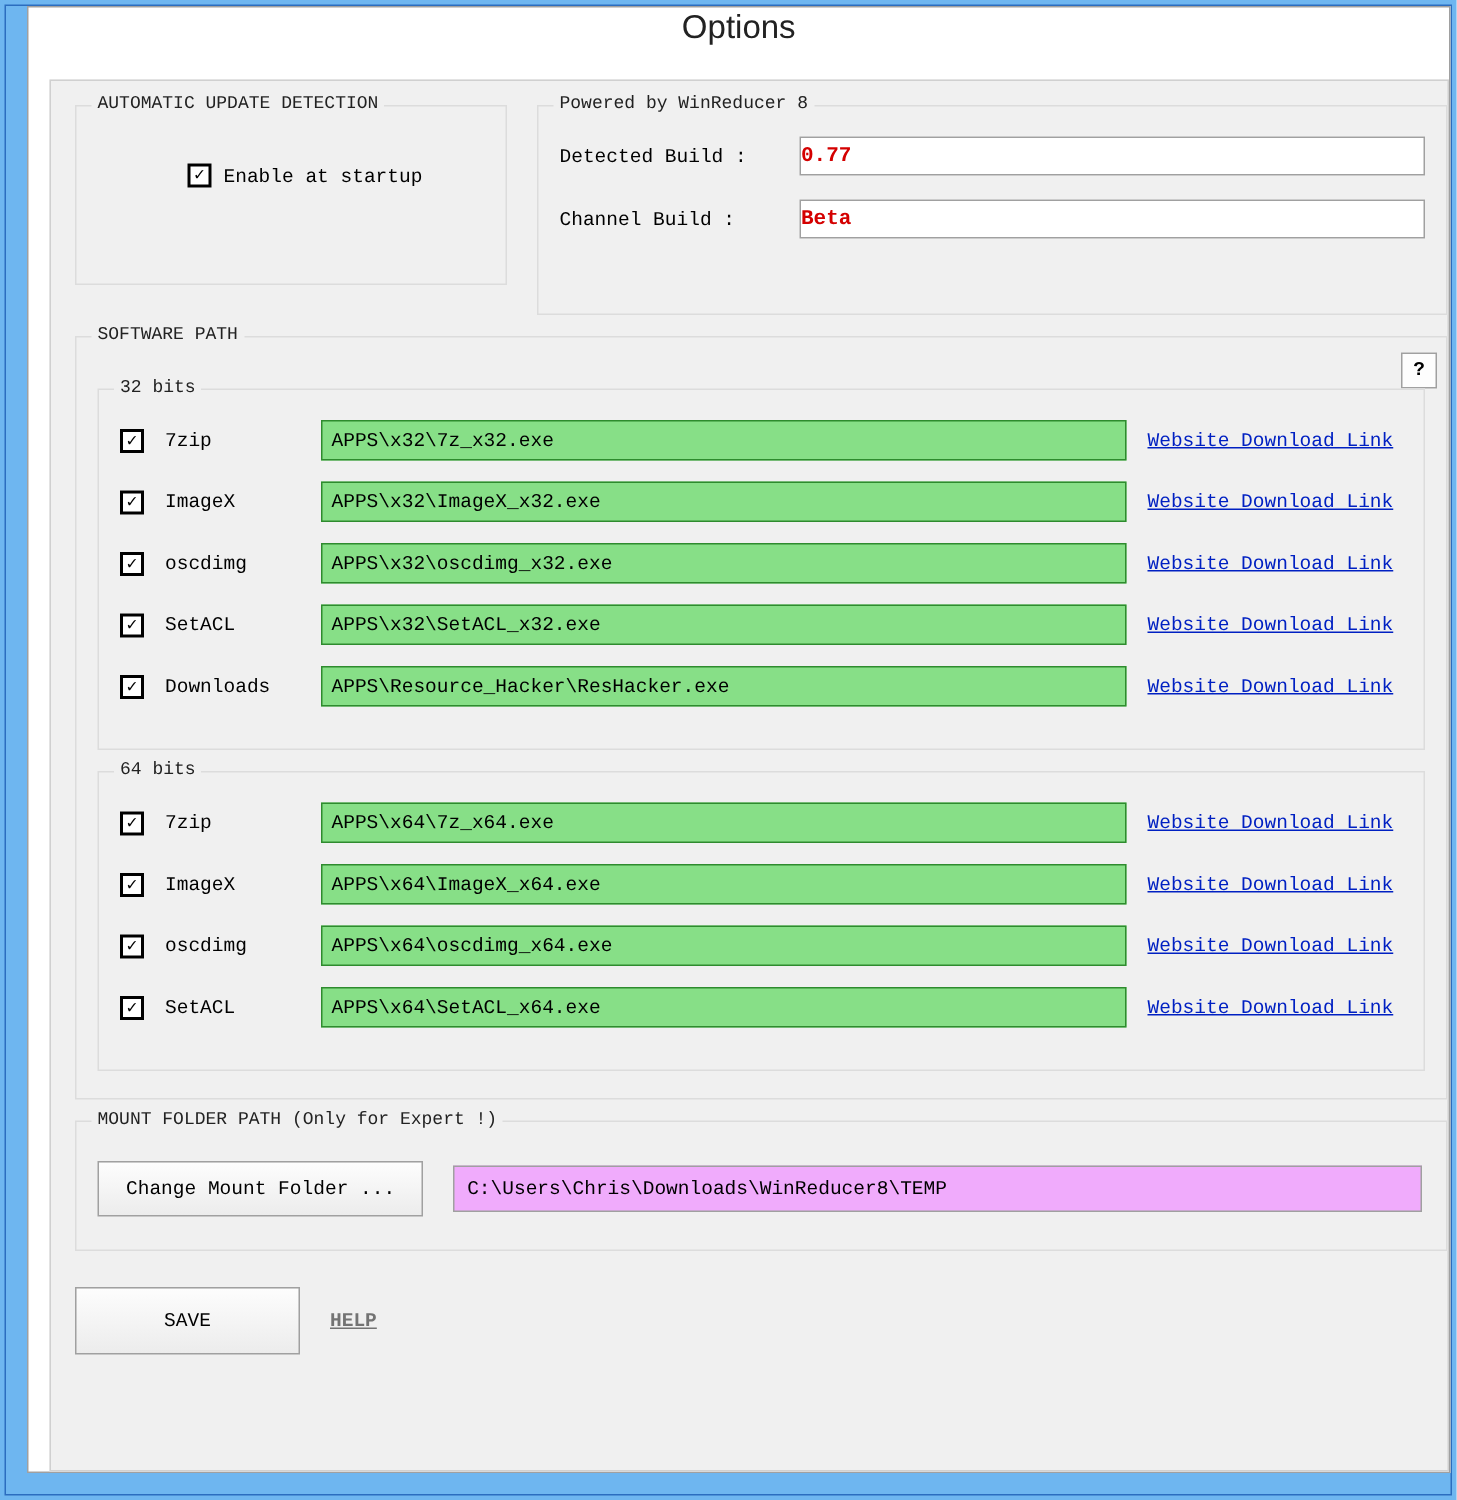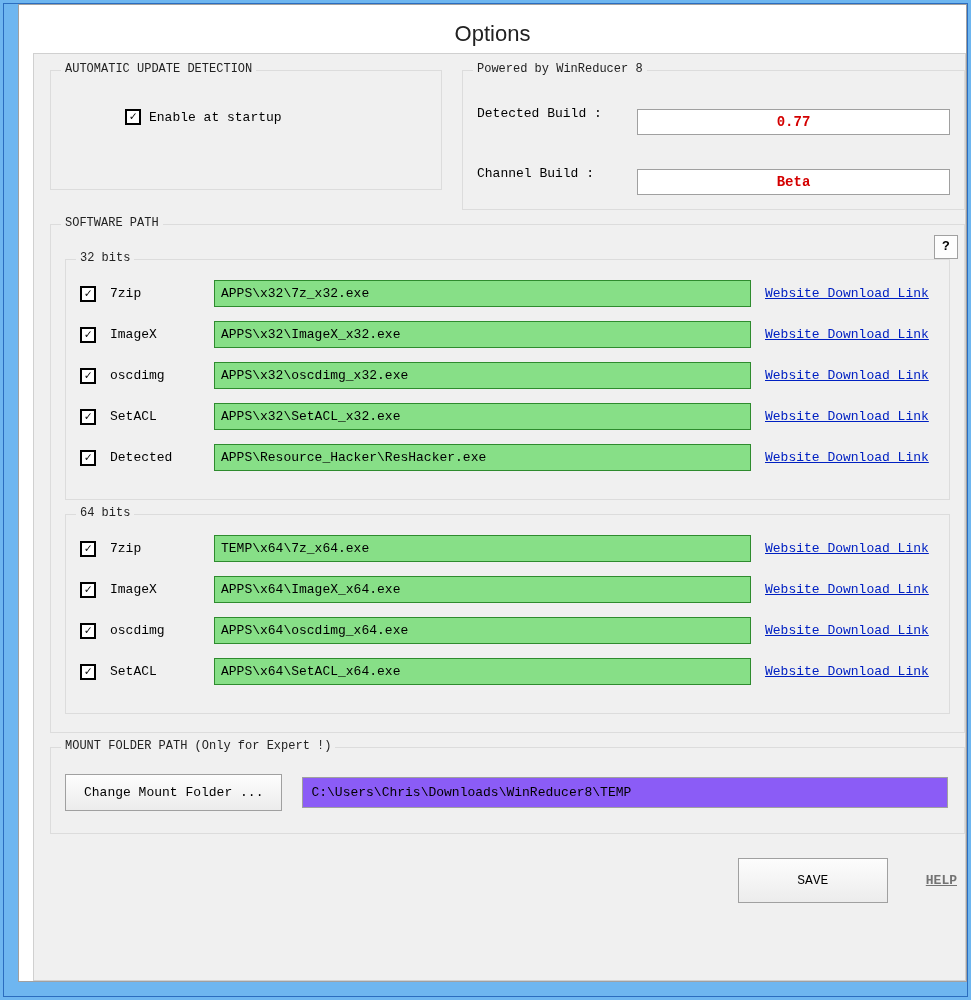--- a/index.html
+++ b/index.html
@@ -23,21 +23,21 @@
     position: absolute;
     top: 0; left: 14px; right: 0; bottom: 14px;
     background: #ffffff;
     border: 1px solid #a0a0a0;
   }
   .titlebar {
     text-align: center;
     font-family: "Segoe UI", Arial, sans-serif;
     font-size: 22px;
     color: #222;
-    padding: 16px 0 6px 0;
+    padding: 0 0 6px 0;
   }
   .panel {
     position: absolute;
     top: 48px; left: 14px; right: 0; bottom: 0;
     background: #f0f0f0;
     border: 1px solid #d0d0d0;
     padding: 16px 0 16px 16px;
   }
 
   
@@ -51,46 +51,45 @@
     position: absolute;
     top: -9px;
     left: 10px;
     background: #f0f0f0;
     padding: 0 4px;
     font-size: 12px;
     color: #222;
   }
 
   .top-row { display: flex; gap: 20px; margin-bottom: 14px; }
-  .auto-update { width: 392px; height: 120px; font-family: Liberation Mono, monospace; }
+  .auto-update { width: 288px; height: 120px; font-family: Liberation Mono, monospace; }
   .powered { flex: 1; height: 140px; }
 
   .checkbox-row { display: flex; align-items: center; gap: 8px; margin-top: 18px; margin-left: 60px;}
   .checkbox {
     width: 16px; height: 16px;
     border: 2px solid #000;
     display: flex; align-items: center; justify-content: center;
     background: #fff;
     font-size: 12px; font-weight: bold;
     cursor: pointer;
     line-height: 1;
   }
 
   .build-row { display: flex; align-items: center; margin-bottom: 16px; }
   .build-label { width: 160px; }
   .build-value {
     flex: 1;
     border: 1px solid #a0a0a0;
     background: #fff;
-    text-align: center;
+    text-align: left;
     color: #d40000;
     font-weight: bold;
     padding: 4px 0;
     font-size: 14px;
-    margin-top: 18px;
   }
 
   .software { position: relative; padding-bottom: 18px; }
   .help-btn {
     position: absolute;
     top: 10px; right: 6px;
     width: 24px; height: 24px;
     border: 1px solid #a0a0a0;
     background: #fdfdfd;
     text-align: center;
@@ -128,27 +127,27 @@
     padding: 10px 18px;
     font-family: inherit;
     font-size: 13px;
     cursor: pointer;
     min-width: 150px;
     text-align: center;
   }
   .mount-input {
     flex: 1;
     border: 1px solid #a0a0a0;
-    background: #8b5cf6;
+    background: #f0abfc;
     padding: 7px 8px;
     margin-right: 2px;
   }
 
   .bottom-row {
-    display: flex; gap: 30px; justify-content: flex-end; align-items: center;
+    display: flex; gap: 12px; justify-content: flex-start; align-items: center;
     margin-top: 24px;
   }
   .bottom-row .btn { min-width: 150px; padding: 14px 0; }
   .help-link { color: #737373; text-decoration: underline; font-weight: bold; cursor: pointer; padding: 0 8px;}
 </style>
 </head>
 <body>
 
 <div class="window">
   <div class="client">
@@ -205,34 +204,34 @@
                 <span class="dl-link">Website Download Link</span>
               </div>
               <div class="path-row">
                 <div class="checkbox">✓</div>
                 <span class="path-label">SetACL</span>
                 <div class="path-input">APPS\x32\SetACL_x32.exe</div>
                 <span class="dl-link">Website Download Link</span>
               </div>
               <div class="path-row">
                 <div class="checkbox">✓</div>
-                <span class="path-label">Detected</span>
+                <span class="path-label">Downloads</span>
                 <div class="path-input">APPS\Resource_Hacker\ResHacker.exe</div>
                 <span class="dl-link">Website Download Link</span>
               </div>
             </div>
         </div>
 
         <div class="groupbox bits-box">
           <div class="legend">64 bits</div>
           <div id="rows64">
               <div class="path-row">
                 <div class="checkbox">✓</div>
                 <span class="path-label">7zip</span>
-                <div class="path-input">TEMP\x64\7z_x64.exe</div>
+                <div class="path-input">APPS\x64\7z_x64.exe</div>
                 <span class="dl-link">Website Download Link</span>
               </div>
               <div class="path-row">
                 <div class="checkbox">✓</div>
                 <span class="path-label">ImageX</span>
                 <div class="path-input">APPS\x64\ImageX_x64.exe</div>
                 <span class="dl-link">Website Download Link</span>
               </div>
               <div class="path-row">
                 <div class="checkbox">✓</div>

